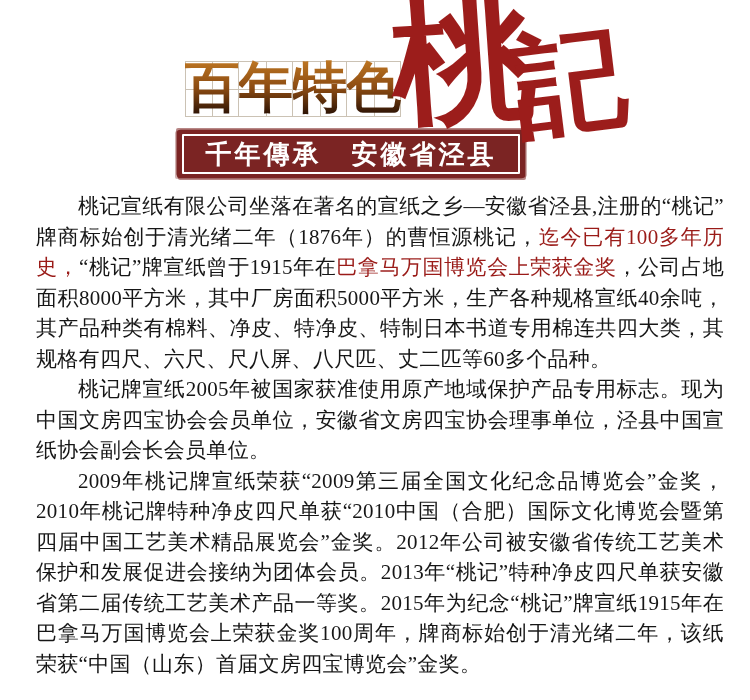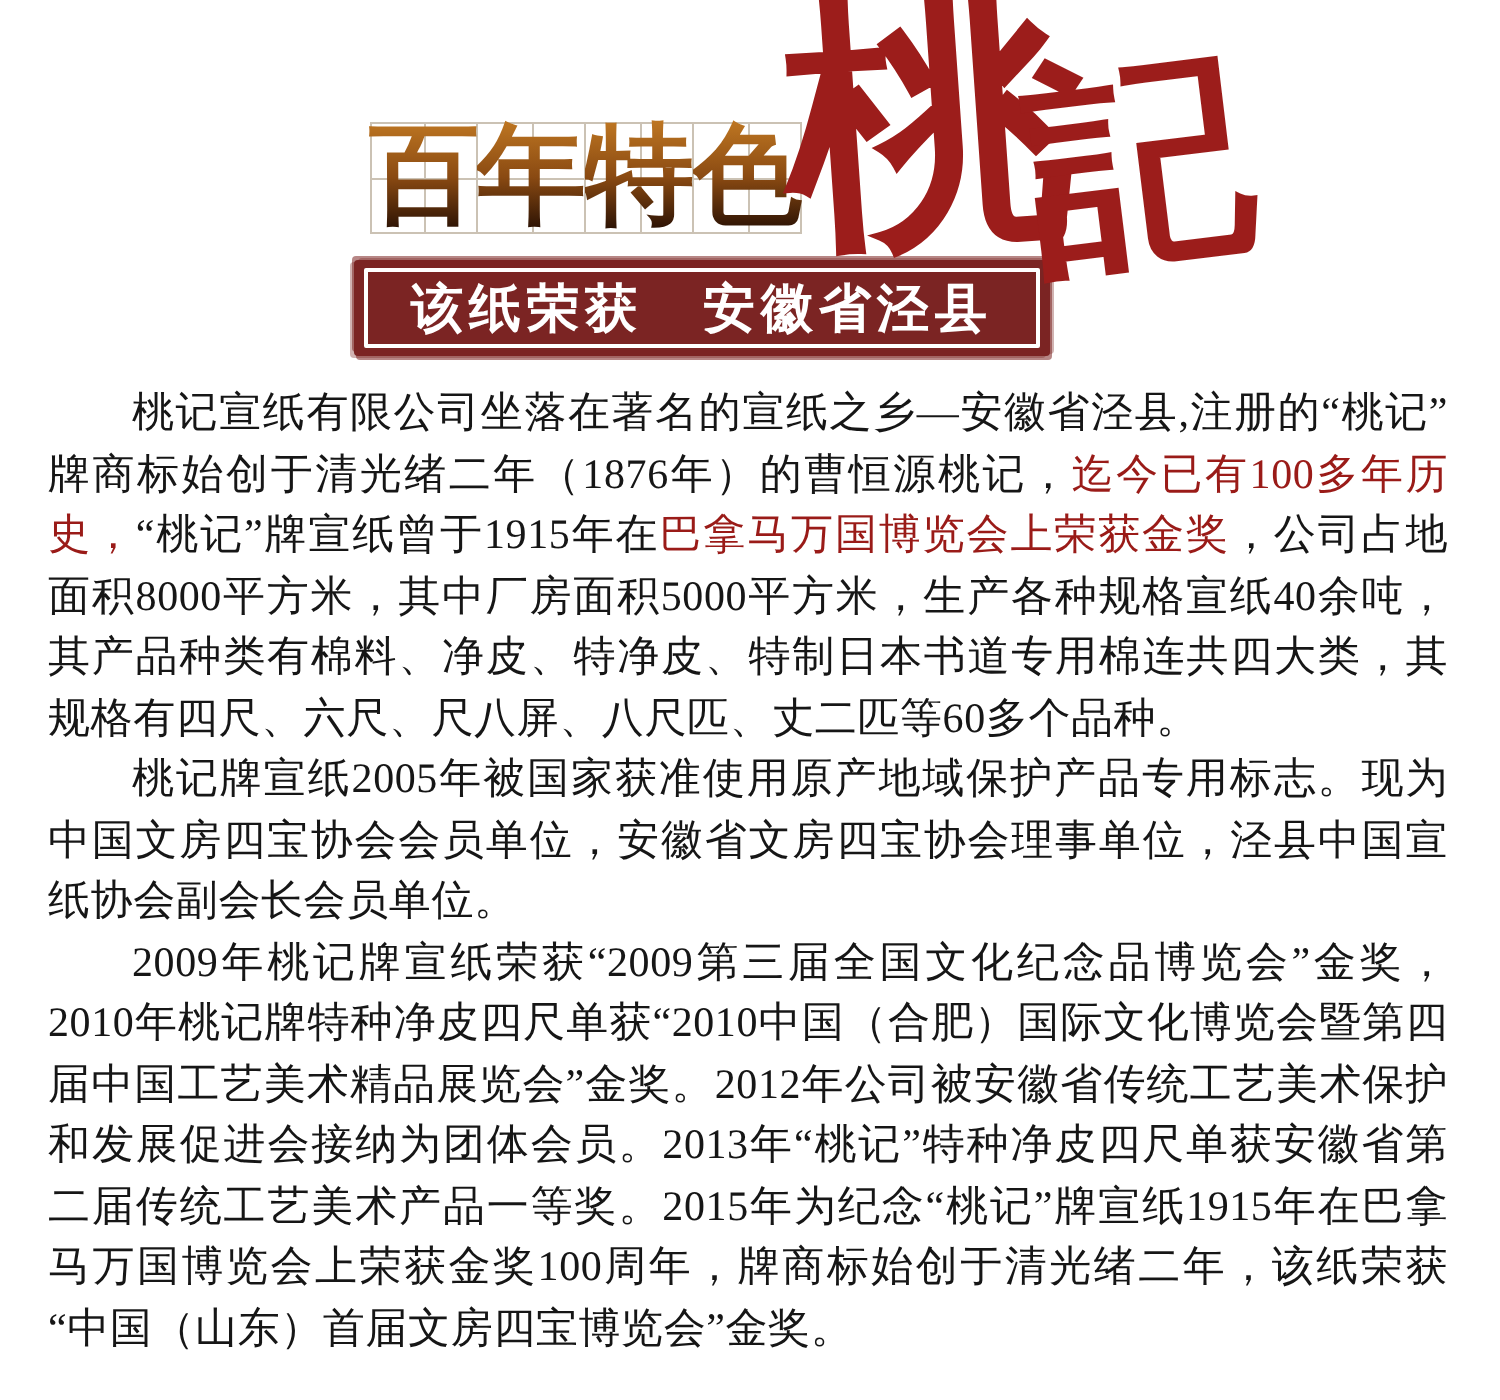--- a/index.html
+++ b/index.html
@@ -83,21 +83,21 @@
     border-radius: 1px;
     display: flex; align-items: center; justify-content: center;
     gap: 30px;
     color: #ffffff; font-weight: 700;
     font-size: 26px; letter-spacing: 3px;
     white-space: nowrap;
   }
 
   
   .article {
-    position: absolute; left: 24px; right: 26px; top: 191px;
+    position: absolute; left: 36px; right: 26px; top: 191px;
     color: var(--text, #161616);
     font-size: 21px; line-height: 30.5px;
     letter-spacing: 0.3px;
     text-align: justify;
     text-justify: inter-ideograph;
   }
   .para { margin: 0; text-indent: 2em; }
   .seg.hl { color: var(--highlight-red, #9a1b18); }
 </style>
 </head>
@@ -117,21 +117,21 @@
       <div class="grid-cell">
         <span class="slogan-char">特</span>
       </div>
       <div class="grid-cell">
         <span class="slogan-char">色</span>
       </div>
     </div>
 
     <div class="stamp">
       <div class="stamp-inner">
-        <span>该纸荣获</span>
+        <span>千年傳承</span>
         <span>安徽省泾县</span>
       </div>
     </div>
 
     <div class="brand-char brand-tao">桃</div>
     <div class="brand-char brand-ji">記</div>
 
   </header>
 
   <main class="article">

